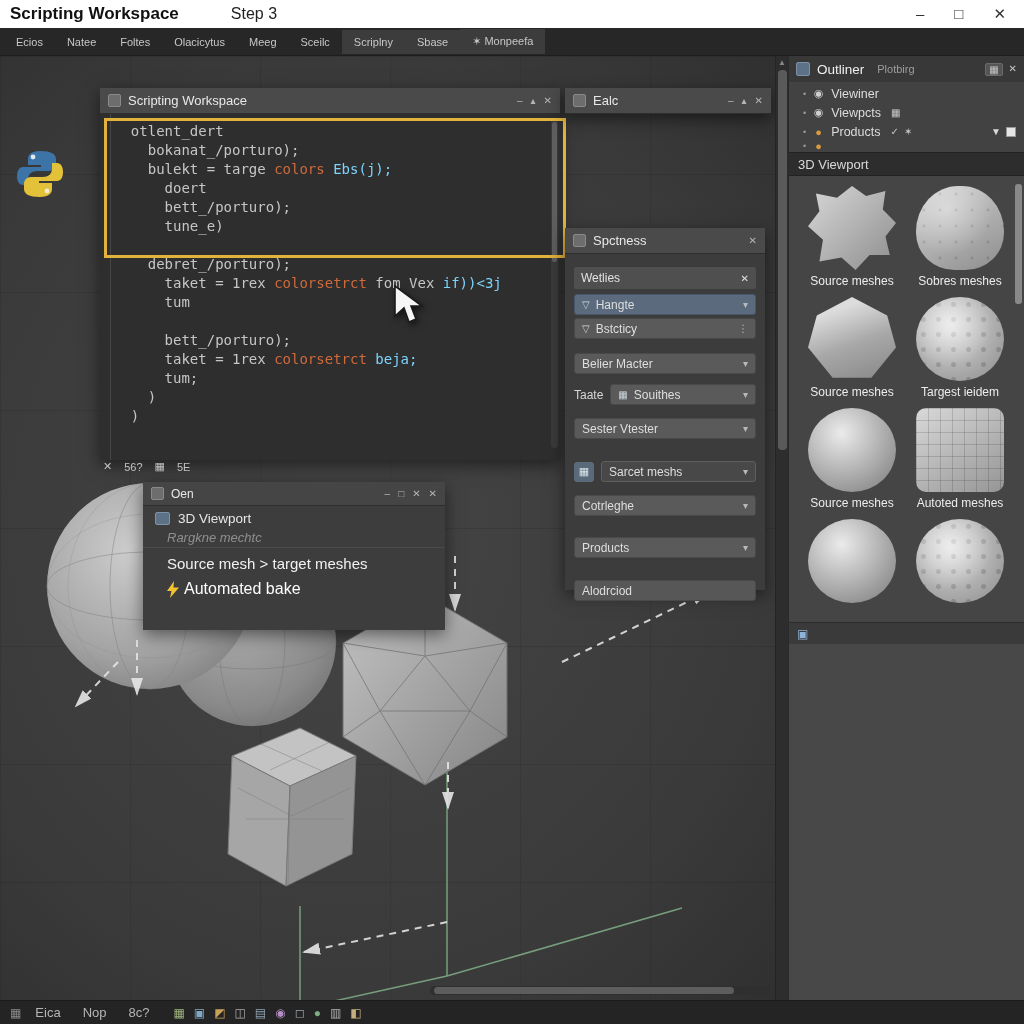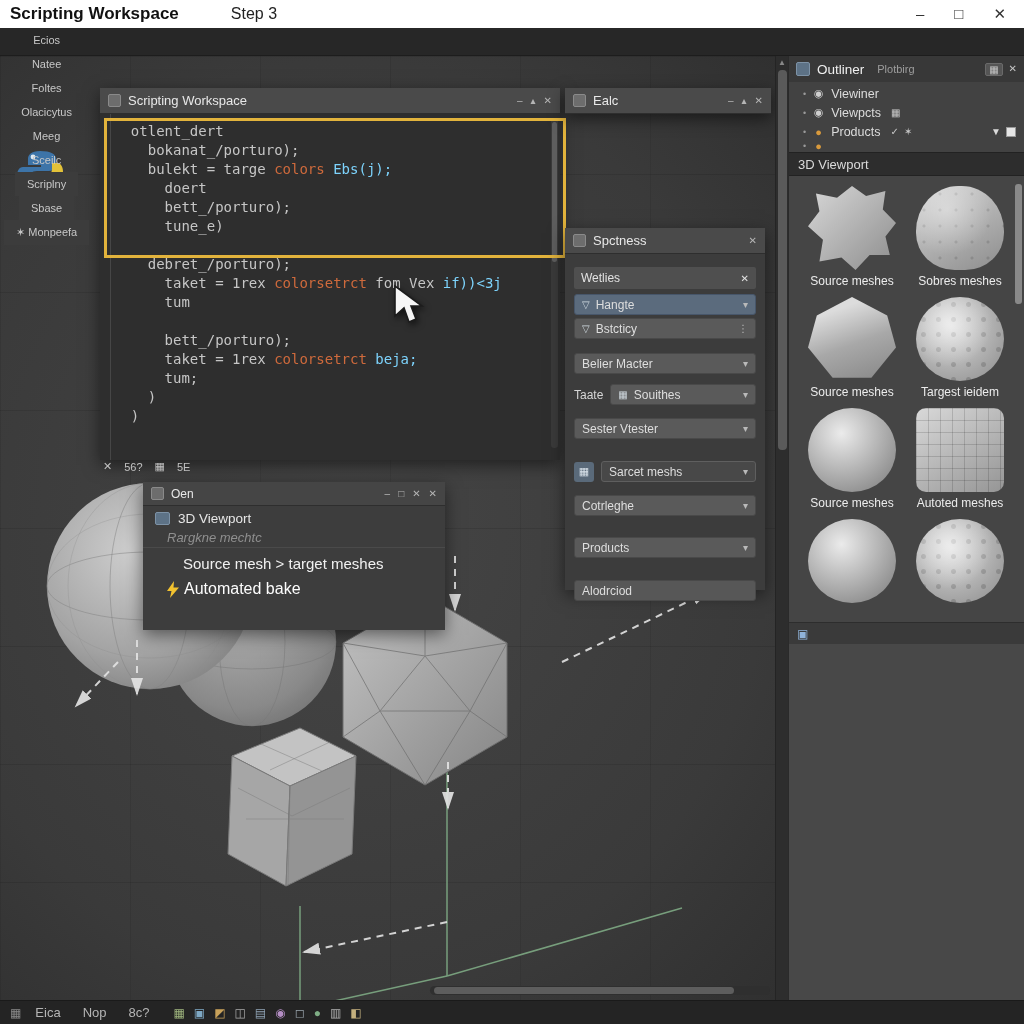--- a/index.html
+++ b/index.html
@@ -79,21 +79,21 @@
   #mini-toolbar { position:absolute; left:103px; top:404px; display:flex; gap:12px; align-items:center;
     z-index:11; font-size:11px; color:#c2c2c2; }
 
   
   #float-panel { left:143px; top:426px; width:302px; height:148px; background:#3d3d3d; z-index:12; }
   #float-panel .panel-header { height:24px; background:#454545; font-size:12px; }
   .fp-row { display:flex; align-items:center; gap:8px; padding:5px 12px 3px 12px; }
   .fp-vp-icon { width:15px; height:13px; background:#5d7286; border:1px solid #7d92a6; border-radius:2px; flex:none; }
   .fp-vp-label { font-size:13.5px; color:#e6e6e6; }
   .fp-ghost { font-size:13px; color:#8f8f8f; font-style:italic; padding:1px 12px 2px 24px; border-bottom:1px solid #4a4a4a; }
-  .fp-line1 { font-size:15px; color:#f1f1f1; padding:7px 12px 2px 40px; }
+  .fp-line1 { font-size:15px; color:#f1f1f1; padding:7px 12px 2px 24px; }
   .fp-action { display:flex; align-items:center; gap:5px; font-size:16px; color:#fdfdfd; padding:6px 12px 0 24px; }
 
   
   .rightpanel { width:236px; height:944px; background:#14532d; display:flex; flex-direction:column; border-left:1px solid #2a2a2a; }
   .rp-header { height:26px; background:#383838; display:flex; align-items:center; padding:0 7px; gap:7px; }
   .rp-header .ph-icon { width:14px; height:14px; background:#5d7286; border:1px solid #7d92a6; border-radius:2px; }
   .rp-title { font-size:13.5px; color:#efefef; }
   .rp-tab { font-size:11px; color:#9d9d9d; margin-left:6px; }
   .rp-hicons { margin-left:auto; display:flex; gap:6px; font-size:10px; color:#c4c4c4; }
   .rp-hicons .boxed { background:#555; border:1px solid #6a6a6a; border-radius:2px; padding:0 3px; }
@@ -170,21 +170,21 @@
     <span class="t-title">Scripting Workspace</span>
     <span class="t-step">Step 3</span>
     <div class="t-ctrls">
       <span>–</span>
       <span>□</span>
       <span>✕</span>
     </div>
   </div>
 
   <div class="menubar">
-    <div id="menu-items" style="display:flex;align-items:center;height:100%;flex-direction:column;">
+    <div id="menu-items" style="display:flex;align-items:center;height:100%;">
         <div class="menu-item">Ecios</div>
         <div class="menu-item">Natee</div>
         <div class="menu-item">Foltes</div>
         <div class="menu-item">Olacicytus</div>
         <div class="menu-item">Meeg</div>
         <div class="menu-item">Sceilc</div>
         <div class="menu-item menu-active">Scriplny</div>
         <div class="menu-item menu-active">Sbase</div>
         <div class="menu-item menu-active">✶ Monpeefa</div>
       </div>

